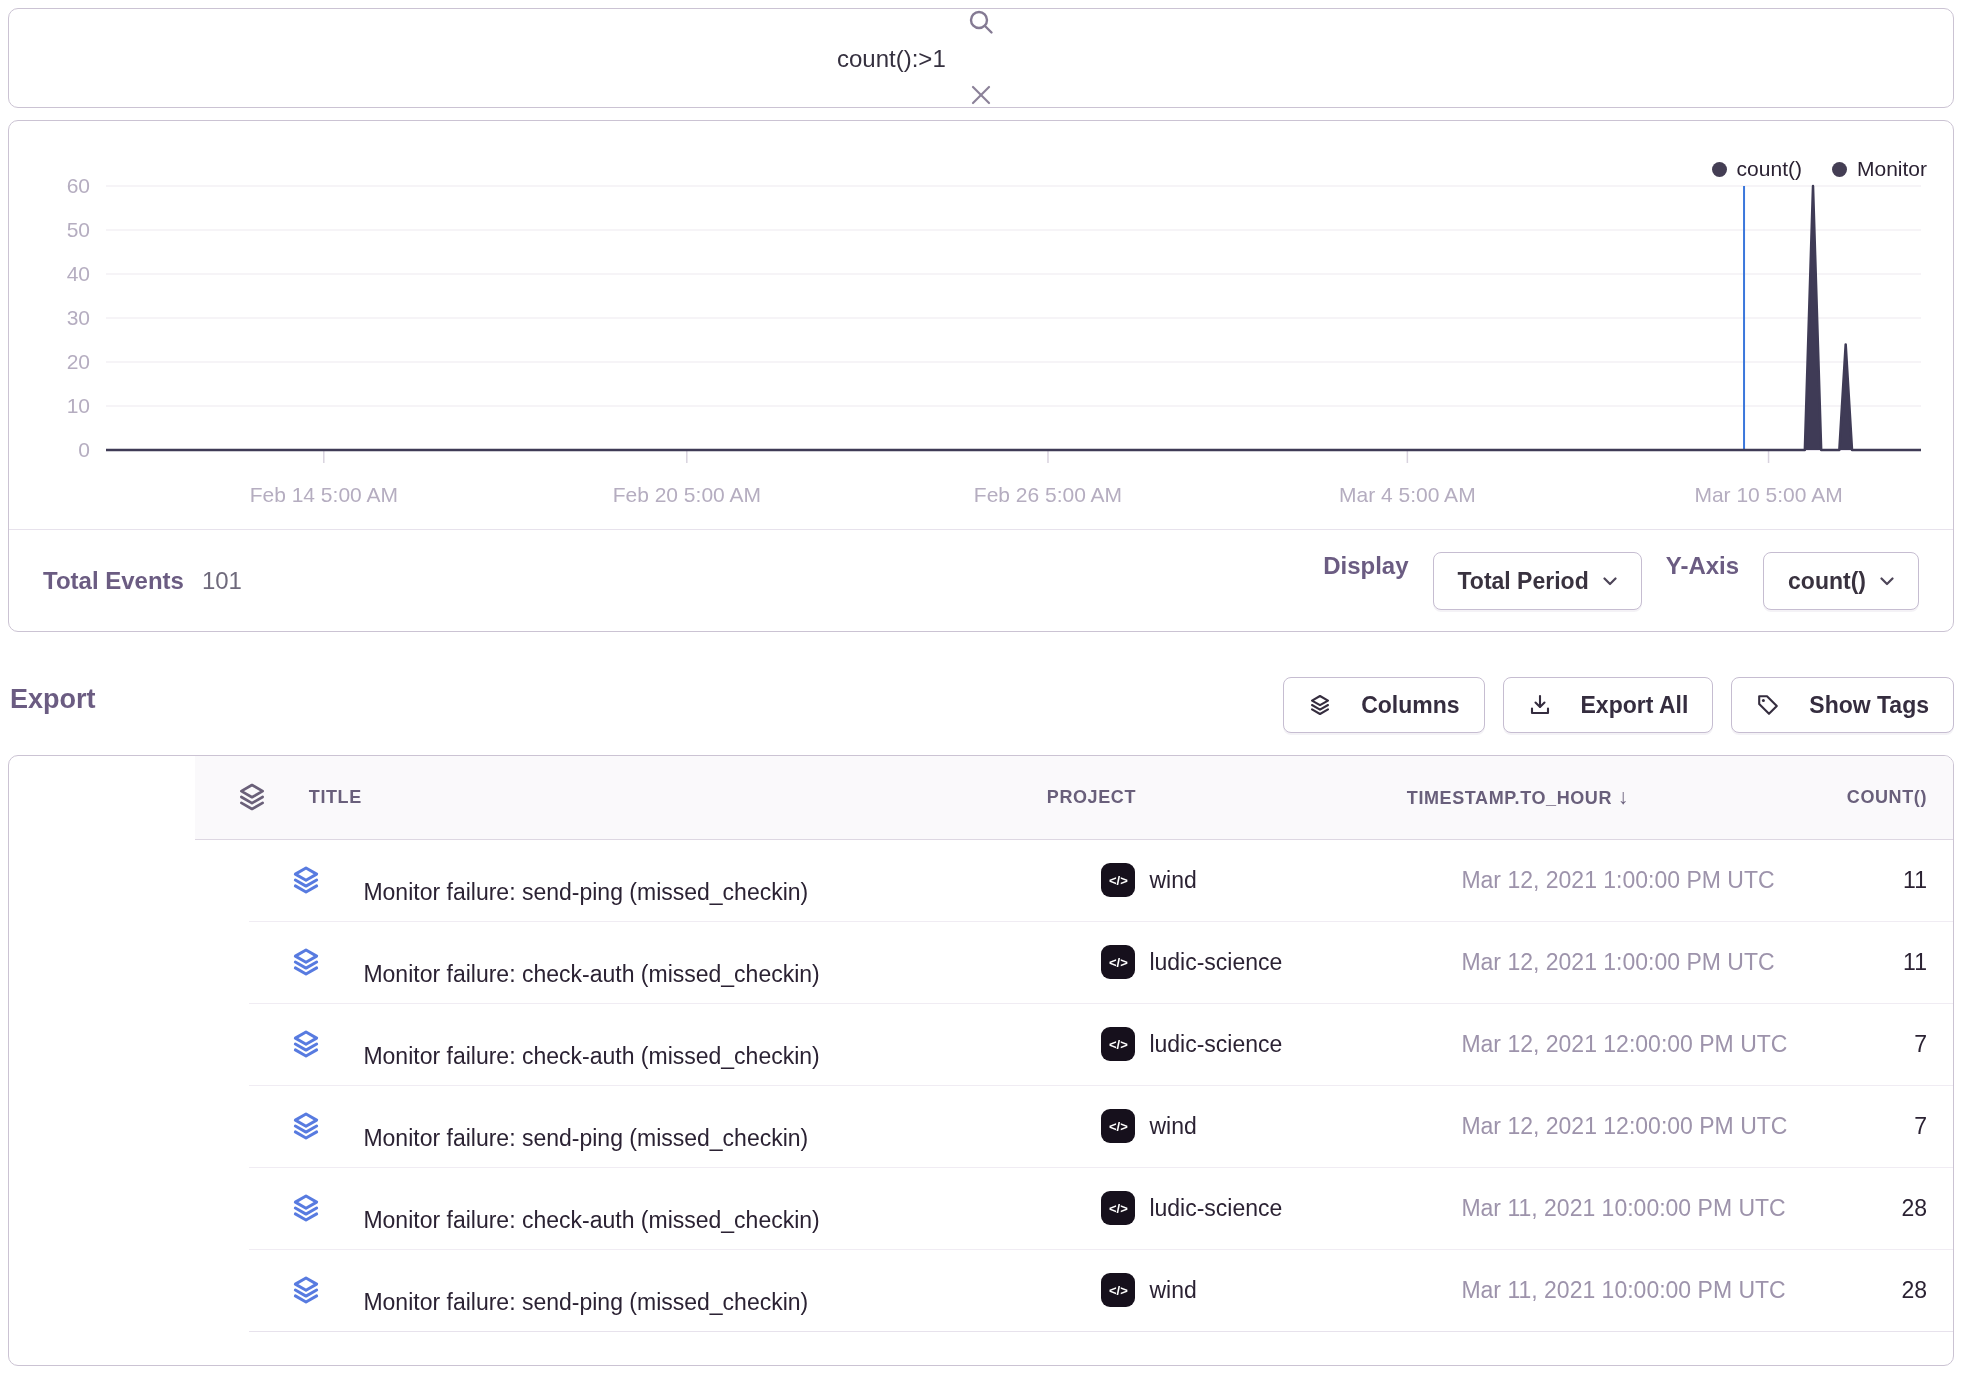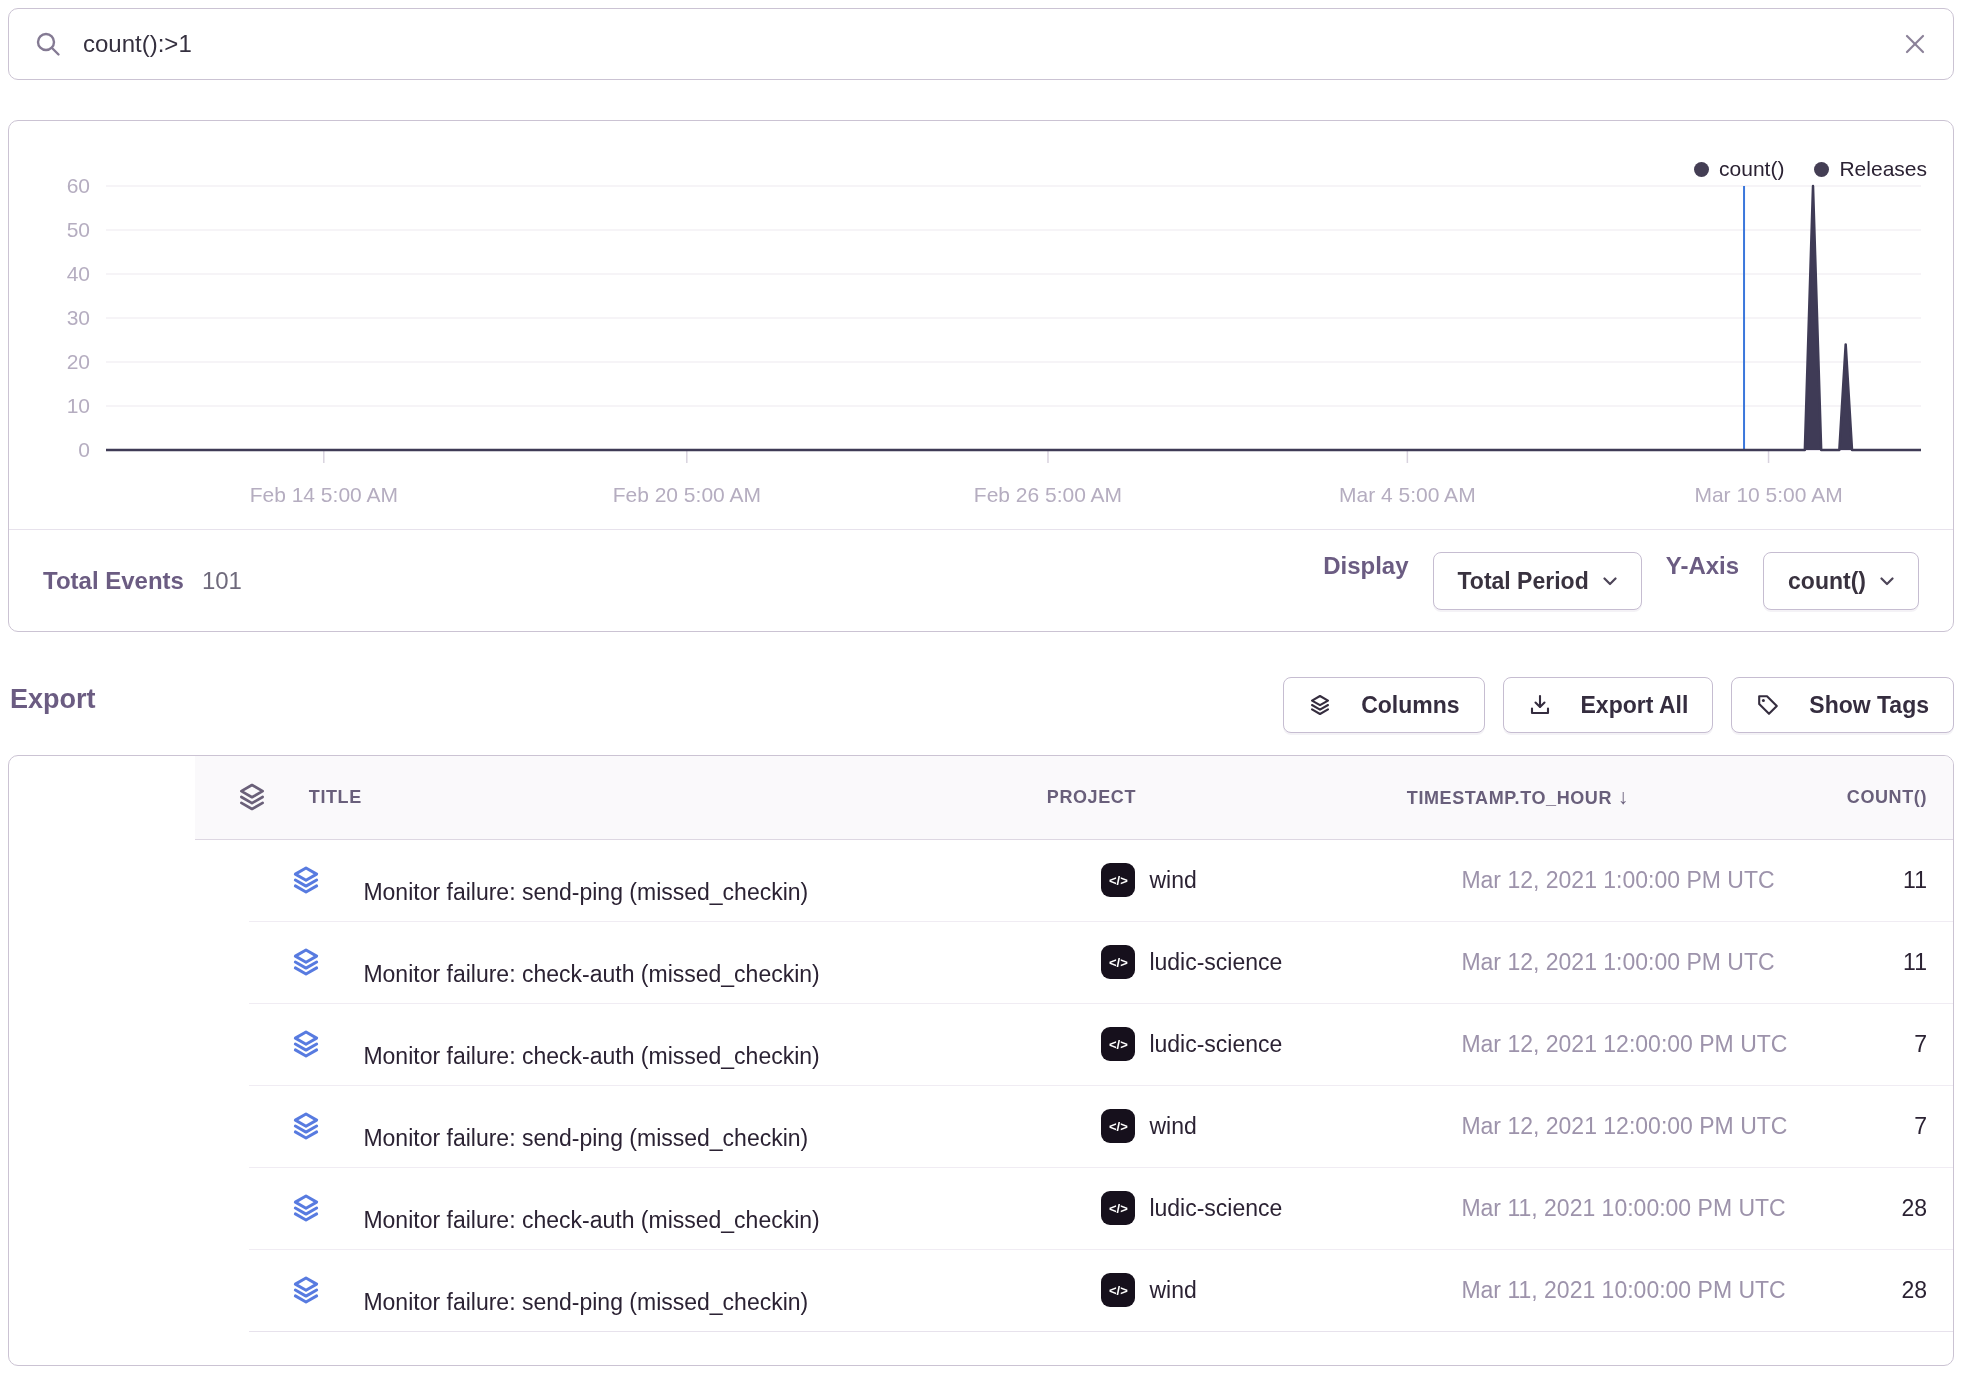--- a/index.html
+++ b/index.html
@@ -1,23 +1,23 @@
 <!DOCTYPE html>
 <html><head>
 <meta charset="utf-8">
 <style>
   * { margin:0; padding:0; box-sizing:border-box; }
   html,body { background:#fff; }
   body { font-family:"Liberation Sans", sans-serif; color:#2b2233; }
   #page { position:relative; width:1962px; height:1374px; background:#fff; overflow:hidden; }
 
   
-  .search-bar { position:absolute; left:8px; top:8px; width:1946px; height:72px;
+  .search-bar { position:absolute; left:8px; top:8px; width:1946px; height:100px;
     border:1px solid #cbc3d3; border-radius:10px; background:#fff;
-    display:flex; align-items:center; padding:0 26px; }
+    display:flex; align-items:center; padding:0 26px;flex-direction:column; }
   .search-bar .sicon { flex:0 0 auto; display:flex; }
   .search-input { flex:1; border:none; outline:none; font-family:"Liberation Sans",sans-serif;
     font-size:24px; color:#35303f; margin-left:22px; background:transparent; }
   .clear-btn { flex:0 0 auto; display:flex; cursor:pointer; }
 
   
   .chart-panel { position:absolute; left:8px; top:120px; width:1946px; height:512px;
     border:1px solid #cbc3d3; border-radius:10px; background:#fff; }
   #chart-legend { position:absolute; top:36px; right:26px; display:flex; gap:30px;
     align-items:center; font-size:21px; color:#2b2233; }
@@ -116,21 +116,21 @@
         <path d="M97,329 L97,329 L1795.8400000000001,329 L1804.0075,65 L1812.175,329 L1830.3249999999998,329 L1836.6775,223.39999999999998 L1843.03,329 L1912,329 L1912,329 Z" fill="#3f3b56" stroke="none"></path>
         <polyline points="97,329 1795.8400000000001,329 1804.0075,65 1812.175,329 1830.3249999999998,329 1836.6775,223.39999999999998 1843.03,329 1912,329" fill="none" stroke="#3f3b56" stroke-width="2.5" stroke-linejoin="round"></polyline>
       </svg>
     <div id="chart-legend">
         <span class="legend-item">
           <span class="legend-dot" style="background: rgb(68, 62, 84);"></span>
           <span>count()</span>
         </span>
         <span class="legend-item">
           <span class="legend-dot" style="background: rgb(68, 62, 84);"></span>
-          <span>Releases</span>
+          <span>Monitor</span>
         </span>
       </div>
 
     <div class="chart-footer">
       <span class="total-events-label">Total Events</span>
       <span class="total-events-value">101</span>
       <div class="footer-right">
         <span class="ctl-label">Display</span>
         <button class="dd-btn">
           <span>Total Period</span>

